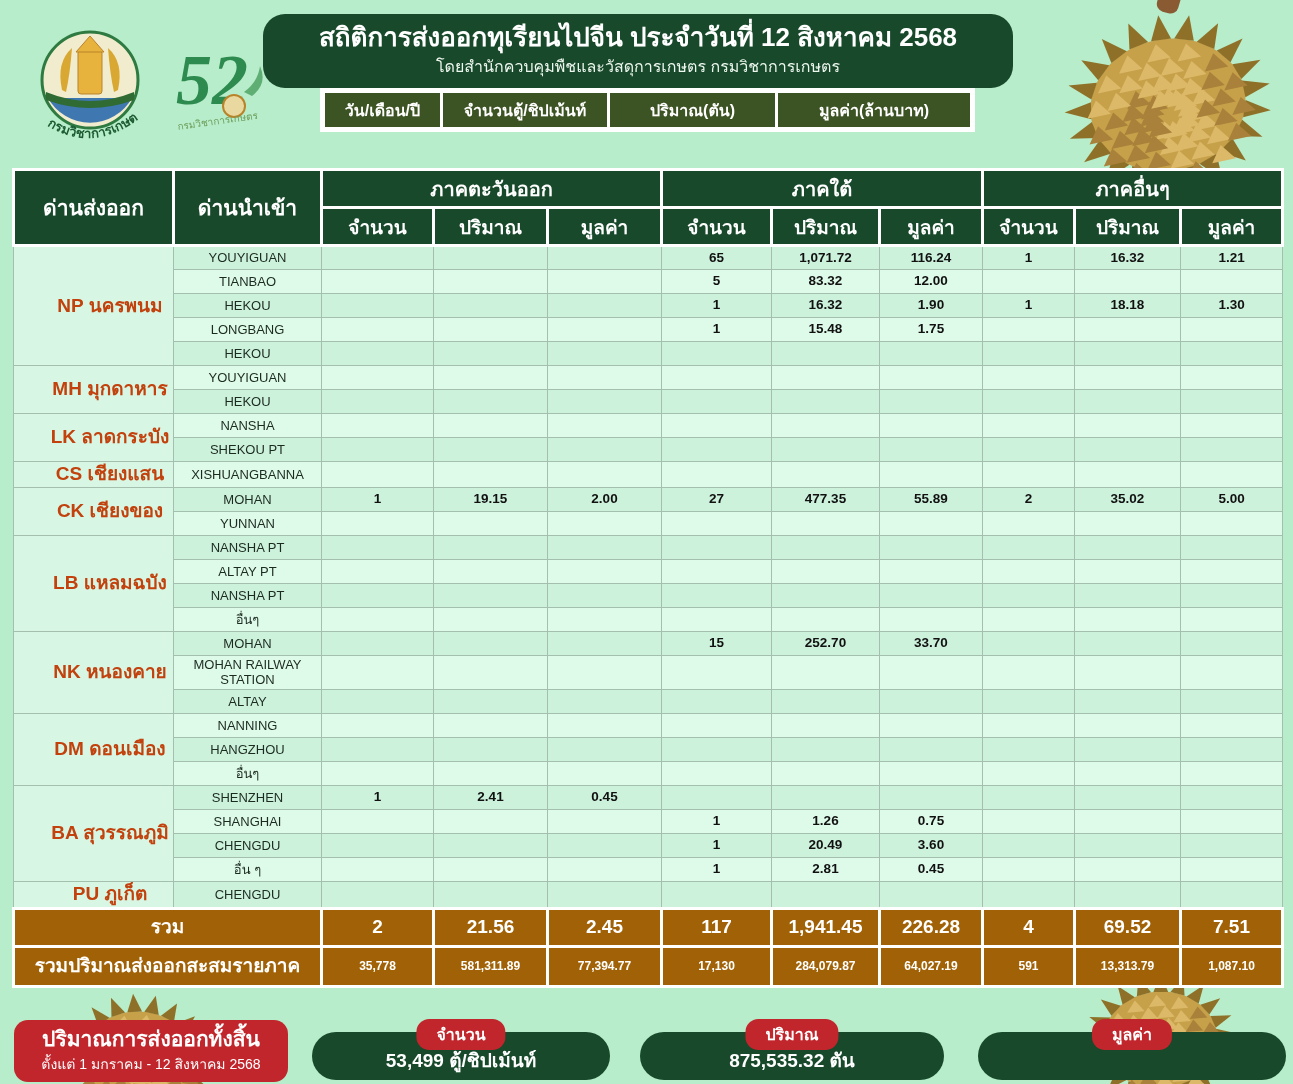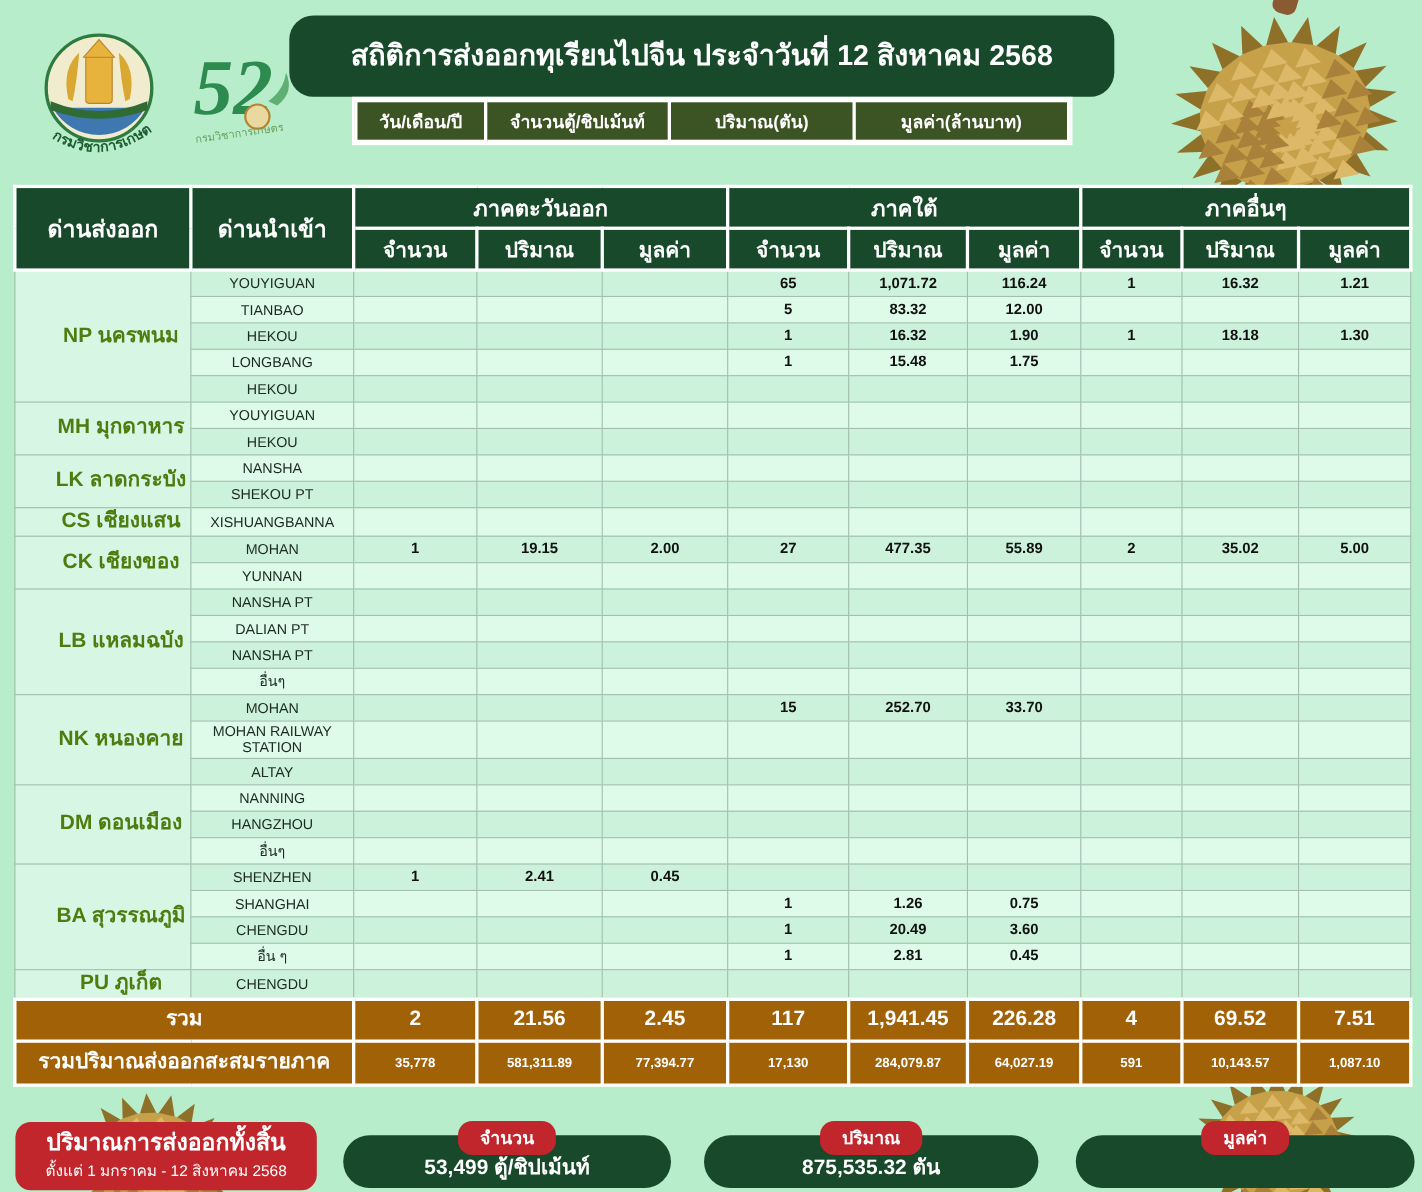--- a/index.html
+++ b/index.html
@@ -49,21 +49,21 @@
   }
   .main-table th.group { font-size:20px; height:38px; }
   .main-table th.sub   { font-size:19px; height:38px; }
   .main-table th.gate-h { font-size:21px; }
   .main-table td {
     border:1px solid #a4bfae; font-size:13px; color:#111;
     text-align:center; height:24px; padding:1px 3px; background:#d8f6e5;
     line-height:1.2;
   }
   .main-table td.gate {
-    font-size:19px; font-weight:bold; background:#d7f6e4; color:#4d7c0f;padding-left:36px;
+    font-size:19px; font-weight:bold; background:#d7f6e4; color:#c2410c;padding-left:36px;
   }
   .main-table tr.alt-a td.cell { background:#cdf2dc; }
   .main-table tr.alt-b td.cell { background:#defae9; }
   .main-table td.num { font-weight:bold; font-size:13.5px; }
   .main-table td.imp { font-size:13px; color:#1c2b20; }
   .main-table tr.total-row td, .main-table tr.cum-row td {
     background:#a16207; color:#fff; font-weight:bold;
     border:3px solid #fff;
   }
   .main-table tr.total-row td { font-size:19px; height:38px; }
@@ -378,20 +378,21 @@
 
       <text x="148" y="86" font-size="72" font-weight="bold" font-family="'Liberation Serif','DejaVu Serif',serif" fill="#2e8b4f" font-style="italic">52</text>
       <circle cx="206" cy="88" r="11" fill="#e9d9a0" stroke="#b9832a" stroke-width="2"></circle>
       <path d="M216,74 q14,-10 16,-26 q8,18 -8,30 z" fill="#5fae74"></path>
       <text x="150" y="112" font-size="10" fill="#6d9d5a" transform="rotate(-8 150 112)">กรมวิชาการเกษตร</text>
     </svg>
   </div>
 
   <div class="title-box">
     <div class="t1">สถิติการส่งออกทุเรียนไปจีน ประจำวันที่ 12 สิงหาคม 2568</div>
+    <div class="t2">โดยสำนักควบคุมพืชและวัสดุการเกษตร กรมวิชาการเกษตร</div>
   </div>
 
   <table class="summary">
     <colgroup>
         <col style="width:118px">
         <col style="width:167px">
         <col style="width:168px">
         <col style="width:195px">
       </colgroup>
     <tbody>
@@ -595,21 +596,21 @@
           <td class="cell num"></td>
           <td class="cell num"></td>
           <td class="cell num"></td>
           <td class="cell num"></td>
           <td class="cell num"></td>
           <td class="cell num"></td>
           <td class="cell num"></td>
           <td class="cell num"></td>
         </tr>
         <tr class="alt-b">
-          <td class="cell imp">DALIAN PT</td>
+          <td class="cell imp">ALTAY PT</td>
           <td class="cell num"></td>
           <td class="cell num"></td>
           <td class="cell num"></td>
           <td class="cell num"></td>
           <td class="cell num"></td>
           <td class="cell num"></td>
           <td class="cell num"></td>
           <td class="cell num"></td>
           <td class="cell num"></td>
         </tr>
@@ -789,21 +790,21 @@
         </tr>
         <tr class="cum-row">
           <td colspan="2" class="lbl">รวมปริมาณส่งออกสะสมรายภาค</td>
           <td>35,778</td>
           <td>581,311.89</td>
           <td>77,394.77</td>
           <td>17,130</td>
           <td>284,079.87</td>
           <td>64,027.19</td>
           <td>591</td>
-          <td>10,143.57</td>
+          <td>13,313.79</td>
           <td>1,087.10</td>
         </tr>
       </tfoot>
   </table>
 
   <div class="footer-box">
     <div class="f1">ปริมาณการส่งออกทั้งสิ้น</div>
     <div class="f2">ตั้งแต่ 1 มกราคม  - 12 สิงหาคม 2568</div>
   </div>
 

